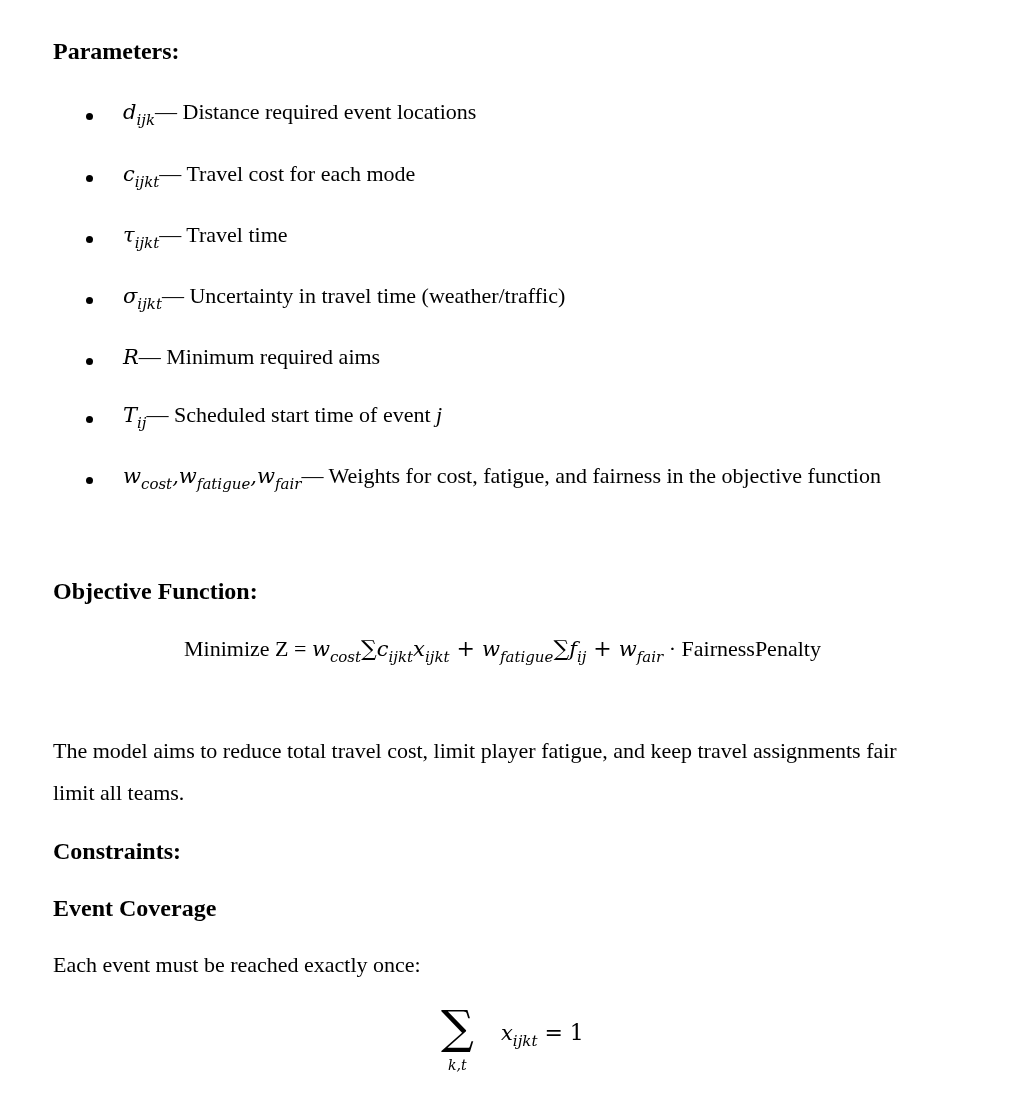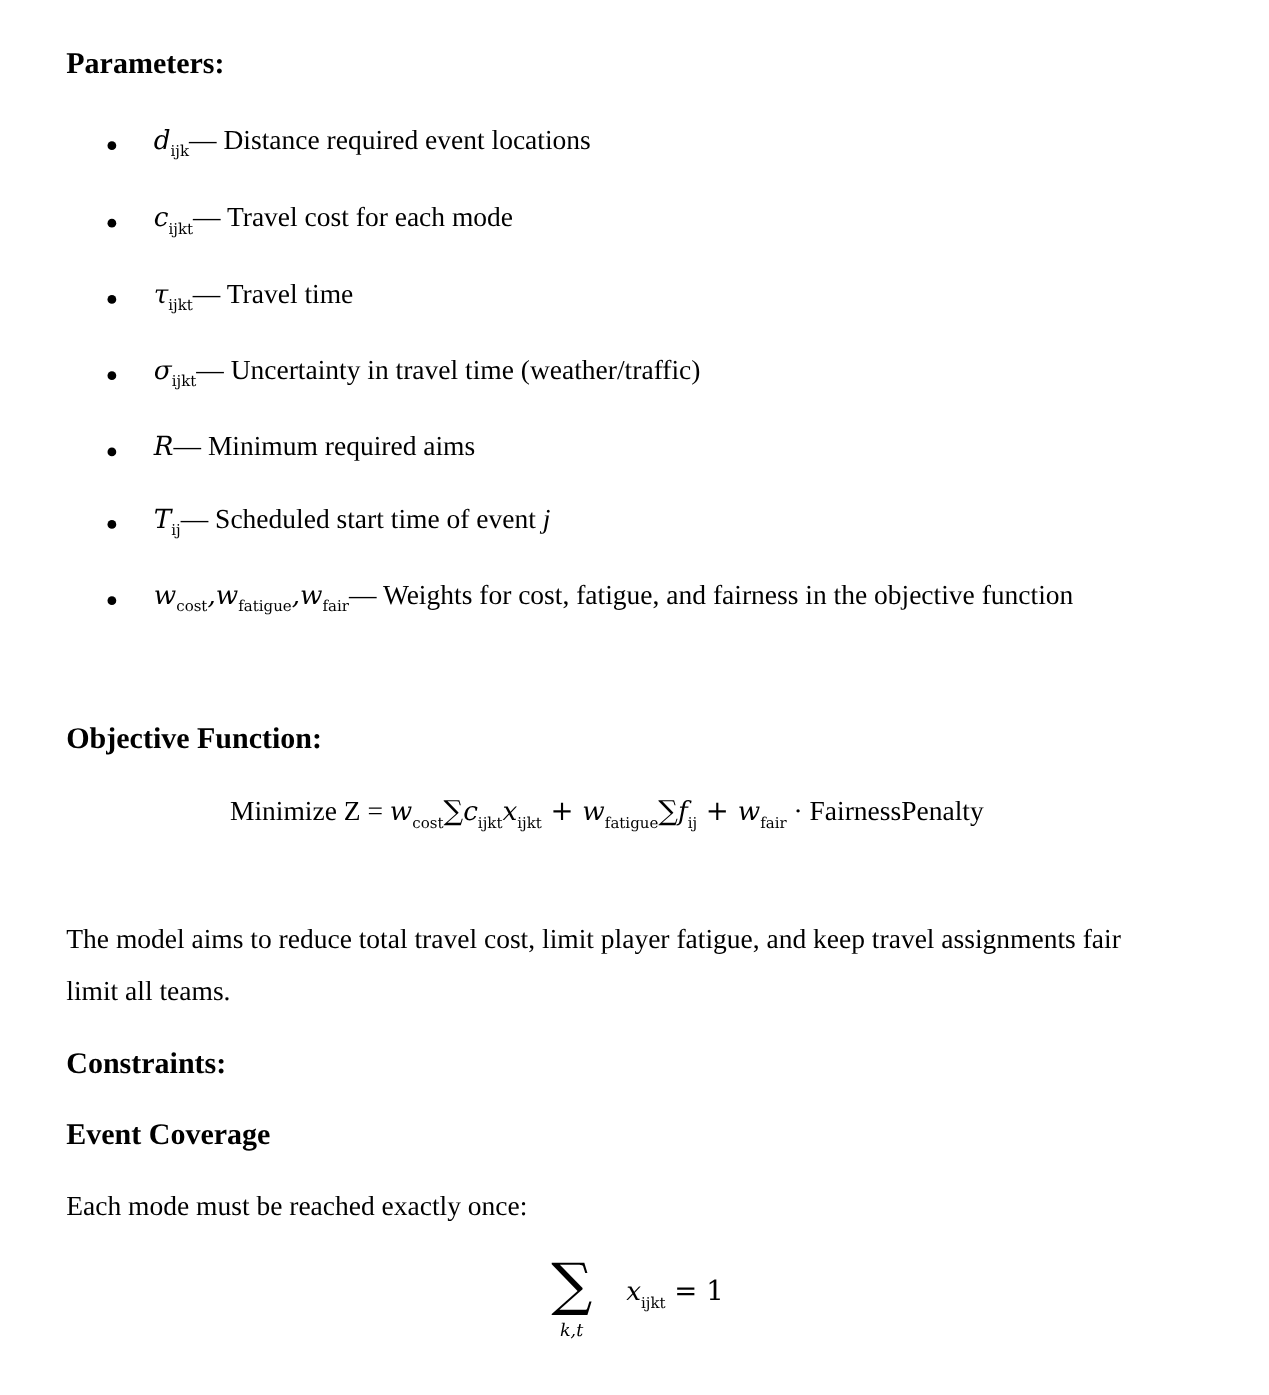--- a/index.html
+++ b/index.html
@@ -6,21 +6,21 @@
   body {
     width: 1015px; height: 1116px; position: relative; overflow: hidden;
     font-family: "Liberation Serif", serif; color: #000;
   }
   .abs { position: absolute; white-space: nowrap; }
   .heading { font-weight: bold; font-size: 24px; left: 53px; }
   .bullet-row { position: absolute; left: 86px; font-size: 22px; height: 30px; white-space: nowrap; }
   .bullet-dot { position: absolute; left: 0; top: 6px; width: 7px; height: 7px; border-radius: 50%; background: #000; }
   .bullet-content { position: absolute; left: 37px; top: -8px; }
   .m { font-family: "DejaVu Serif", serif; font-style: italic; font-size: 21px; }
-  .sub { font-size: 12px; vertical-align: -6px; font-family: "DejaVu Serif", serif; }
+  .sub { font-size: 15px; vertical-align: -6px; font-family: "DejaVu Serif", serif; font-style: italic; }
   .up { font-style: normal; font-family: "DejaVu Serif", serif; }
   .body-text { font-size: 22px; left: 53px; text-align: right; }
   .eq { font-size: 22px; }
   .sigma-big { font-family: "DejaVu Serif", serif; font-size: 46px; font-style: normal; line-height: 1; }
 </style>
 </head>
 <body>
 
 <div class="abs heading" style="top:38px;">Parameters:</div>
 
@@ -79,21 +79,21 @@
   <span>Minimize Z = </span><span class="m">w</span><span class="sub">cost</span><span class="up">∑</span><span class="m">c</span><span class="sub">ijkt</span><span class="m">x</span><span class="sub">ijkt</span><span class="up"> + </span><span class="m">w</span><span class="sub">fatigue</span><span class="up">∑</span><span class="m">f</span><span class="sub">ij</span><span class="up"> + </span><span class="m">w</span><span class="sub">fair</span><span> · </span><span>FairnessPenalty</span>
 </div>
 
 <div class="abs body-text" style="top:738px;">The model aims to reduce total travel cost, limit player fatigue, and keep travel assignments fair</div>
 <div class="abs body-text" style="top:780px;">limit all teams.</div>
 
 <div class="abs heading" style="top:838px;">Constraints:</div>
 
 <div class="abs heading" style="top:895px;">Event Coverage</div>
 
-<div class="abs body-text" style="top:952px;">Each mode must be reached exactly once:</div>
+<div class="abs body-text" style="top:952px;">Each event must be reached exactly once:</div>
 
 <div class="abs" style="left:441px; top:1004px;">
   <span class="sigma-big">∑</span>
 </div>
 <div class="abs m" style="left:448px; top:1057px; font-size:14px;">k,t</div>
 <div class="abs eq" style="left:501px; top:1020px;text-align:center;">
   <span class="m">x</span><span class="sub">ijkt</span><span class="up"> = 1</span>
 </div>
 
 </body></html>

